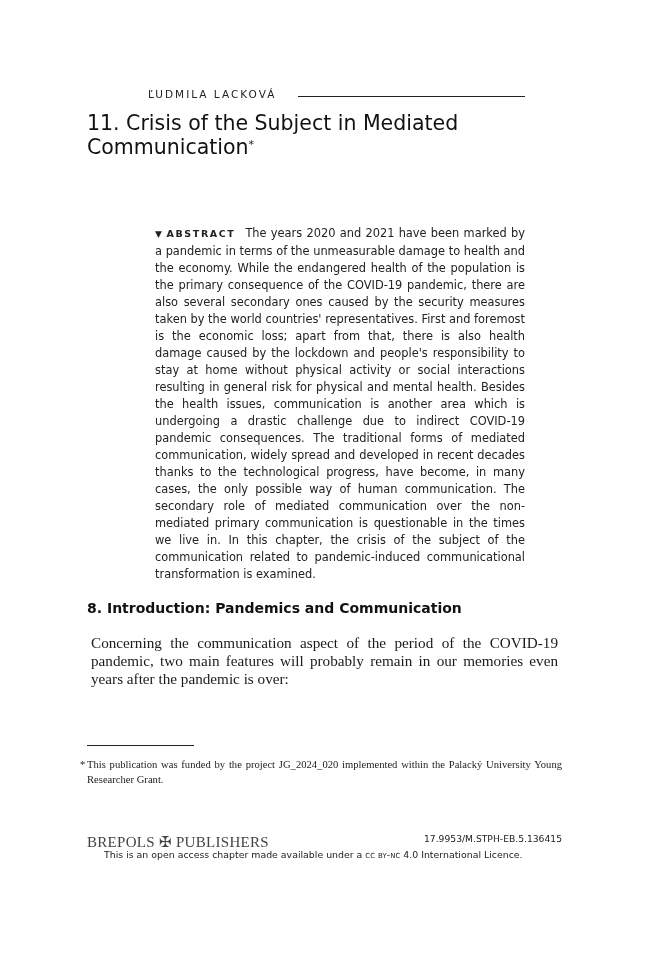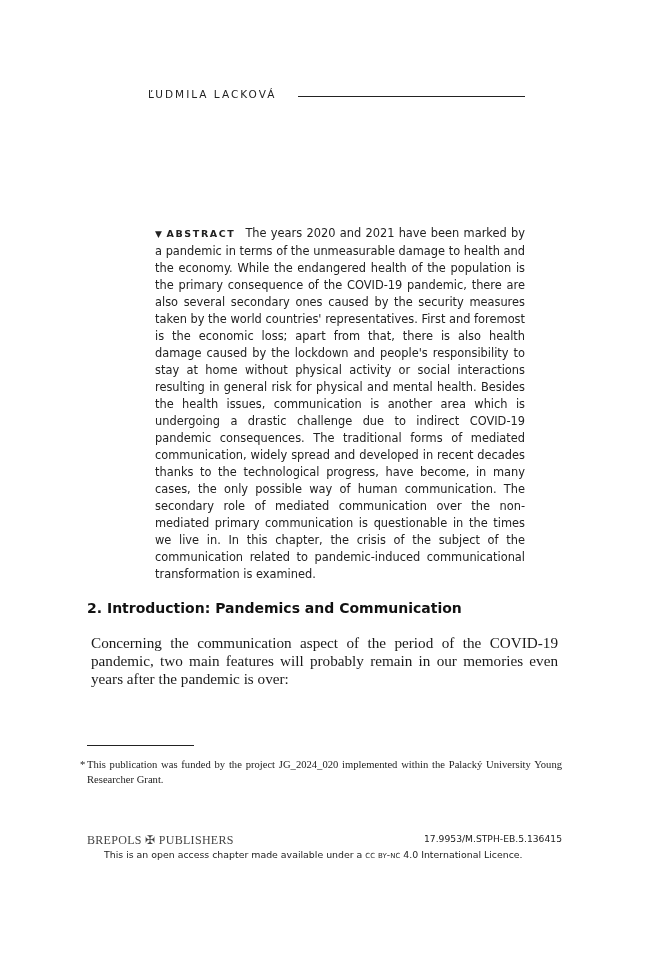--- a/index.html
+++ b/index.html
@@ -21,37 +21,38 @@
   .body-text { position: absolute; left: 87px; top: 630px; width: 475px; margin: 0; font-family: "Liberation Serif", serif; font-size: 15.2px; line-height: 18.2px; text-align: justify; color: #1a1a1a; }
   .body-text p { margin: 4px; }
 
   .fn-rule { position: absolute; left: 87px; top: 745px; width: 107px; height: 0; border-top: 1px solid #222; }
   .footnote { position: absolute; left: 87px; top: 757px; width: 475px; margin: 0; font-family: "Liberation Serif", serif; font-size: 10.6px; line-height: 15px; text-align: justify; color: #222; }
   .footnote .fn-mark { position: absolute; left: -7px; top: 0; }
 
   .citation { position: absolute; left: 87px; top: 802px; width: 475px; margin: 0; font-family: "DejaVu Sans", sans-serif; font-size: 9.4px; line-height: 15px; color: #222; }
   .citation em { font-style: italic; }
   .publisher-row { position: absolute; left: 87px; top: 833px; width: 475px; height: 14px; font-size: 9.4px; color: #333; }
-  .publisher { position: absolute; left: 0; top: 0; font-family: "Liberation Serif", serif; font-size: 12px; letter-spacing: 0.3px; color: #444; }
+  .publisher { position: absolute; left: 0; top: 0; font-family: "Liberation Serif", serif; font-size: 15px; letter-spacing: 0.3px; color: #444; }
   .doi { position: absolute; right: 0; top: 0; font-family: "DejaVu Sans", sans-serif; font-size: 9.2px; color: #222; }
   .licence { position: absolute; left: 104px; top: 848px; width: 475px; font-family: "DejaVu Sans", sans-serif; font-size: 9.4px; line-height: 14px; color: #222; }
   .smallcaps { font-variant: small-caps; text-transform: lowercase; }
 </style>
 </head>
 <body>
 
 <div class="page">
 
   <div class="author">ĽUDMILA LACKOVÁ</div>
   <div class="author-rule"></div>
 
+  <h1 class="chapter-title"><span>11. Crisis of the Subject in Mediated Communication</span><sup>*</sup></h1>
 
   <p class="abstract"><span class="triangle">▼</span><span class="abs-label">ABSTRACT</span><span>The years 2020 and 2021 have been marked by a pandemic in terms of the unmeasurable damage to health and the economy. While the endangered health of the population is the primary consequence of the COVID-19 pandemic, there are also several secondary ones caused by the security measures taken by the world countries' representatives. First and foremost is the economic loss; apart from that, there is also health damage caused by the lockdown and people's responsibility to stay at home with­out physical activity or social interactions resulting in general risk for physical and mental health. Besides the health issues, commu­nication is another area which is undergoing a drastic challenge due to indirect COVID-19 pandemic consequences. The traditional forms of mediated communication, widely spread and developed in recent decades thanks to the technological progress, have be­come, in many cases, the only possible way of human communica­tion. The secondary role of mediated communication over the non-mediated primary communication is questionable in the times we live in. In this chapter, the crisis of the subject of the communica­tion related to pandemic-induced communicational transformation is examined.</span></p>
 
-  <h2 class="section-heading">2. Introduction: Pandemics and Communication</h2>
+  <h2 class="section-heading">8. Introduction: Pandemics and Communication</h2>
 
   <div class="body-text">
     <p>Concerning the communication aspect of the period of the COVID-19 pandemic, two main features will probably remain in our memories even years after the pan­demic is over:</p>
   </div>
 
   <div class="fn-rule"></div>
   <p class="footnote"><span class="fn-mark">*</span><span>This publication was funded by the project JG_2024_020 implemented within the Palacký University Young Researcher Grant.</span></p>
 
 
   <div class="publisher-row">

